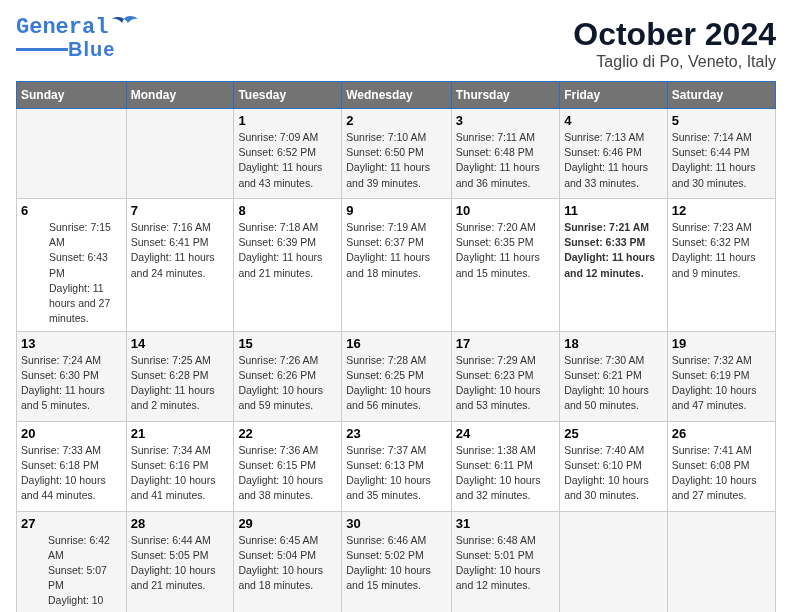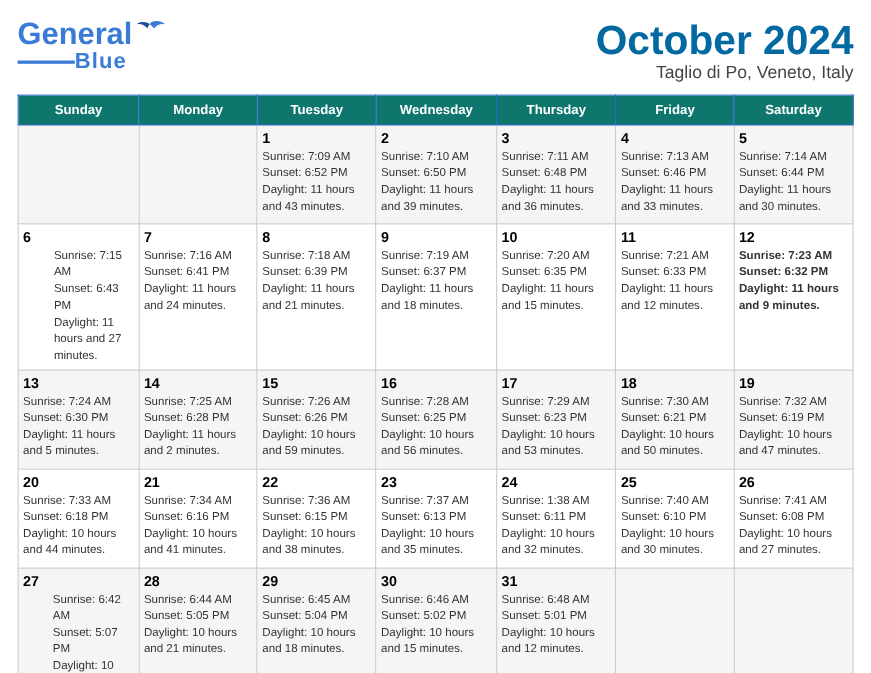--- a/index.html
+++ b/index.html
@@ -15,50 +15,51 @@
       justify-content: space-between;
       align-items: flex-start;
       margin-bottom: 10px;
     }
     .logo {
       display: flex;
       flex-direction: column;
       align-items: flex-start;
     }
     .logo-text {
-      font-size: 28px;
+      font-size: 22px;
       font-weight: bold;
       color: #1a1a2e;
       line-height: 1.1;
+      font-family: Liberation Mono, monospace;
     }
     .logo-text span {
       color: #3a7bd5;
     }
     .title-block {
       text-align: right;
     }
     .month-title {
-      font-size: 37px;
+      font-size: 32px;
       font-weight: bold;
-      color: #0369a1;
+      color: #0f172a;
     }
     .location {
       font-size: 16px;
       color: #444;
     }
     table {
       width: 100%;
       border-collapse: collapse;
       font-size: 11px;
     }
     thead tr th {
-      background-color: #0f766e;
+      background-color: #737373;
       color: #fff;
       padding: 6px 4px;
-      text-align: center;
+      text-align: left;
       font-size: 12px;
       font-weight: bold;
       border: 1px solid #2a6bc5;
     }
     tbody tr td {
       border: 1px solid #ccc;
       vertical-align: top;
       padding: 4px;
       min-height: 80px;
       height: 90px;
@@ -180,27 +181,27 @@
 Daylight: 11 hours and 18 minutes.</div>
         </td>
         <td>
           <span class="day-num">10</span>
           <div class="day-info" style="white-space: pre-line;">Sunrise: 7:20 AM
 Sunset: 6:35 PM
 Daylight: 11 hours and 15 minutes.</div>
         </td>
         <td>
           <span class="day-num">11</span>
-          <div class="day-info" style="white-space: pre-line;">Sunrise: 7:21 AM
+          <div class="day-info" style="white-space: pre-line; font-weight: bold;">Sunrise: 7:21 AM
 Sunset: 6:33 PM
 Daylight: 11 hours and 12 minutes.</div>
         </td>
         <td>
           <span class="day-num">12</span>
-          <div class="day-info" style="white-space: pre-line; font-weight: bold;">Sunrise: 7:23 AM
+          <div class="day-info" style="white-space: pre-line;">Sunrise: 7:23 AM
 Sunset: 6:32 PM
 Daylight: 11 hours and 9 minutes.</div>
         </td>
       </tr>
       <tr>
         <td>
           <span class="day-num">13</span>
           <div class="day-info" style="white-space: pre-line;">Sunrise: 7:24 AM
 Sunset: 6:30 PM
 Daylight: 11 hours and 5 minutes.</div>

